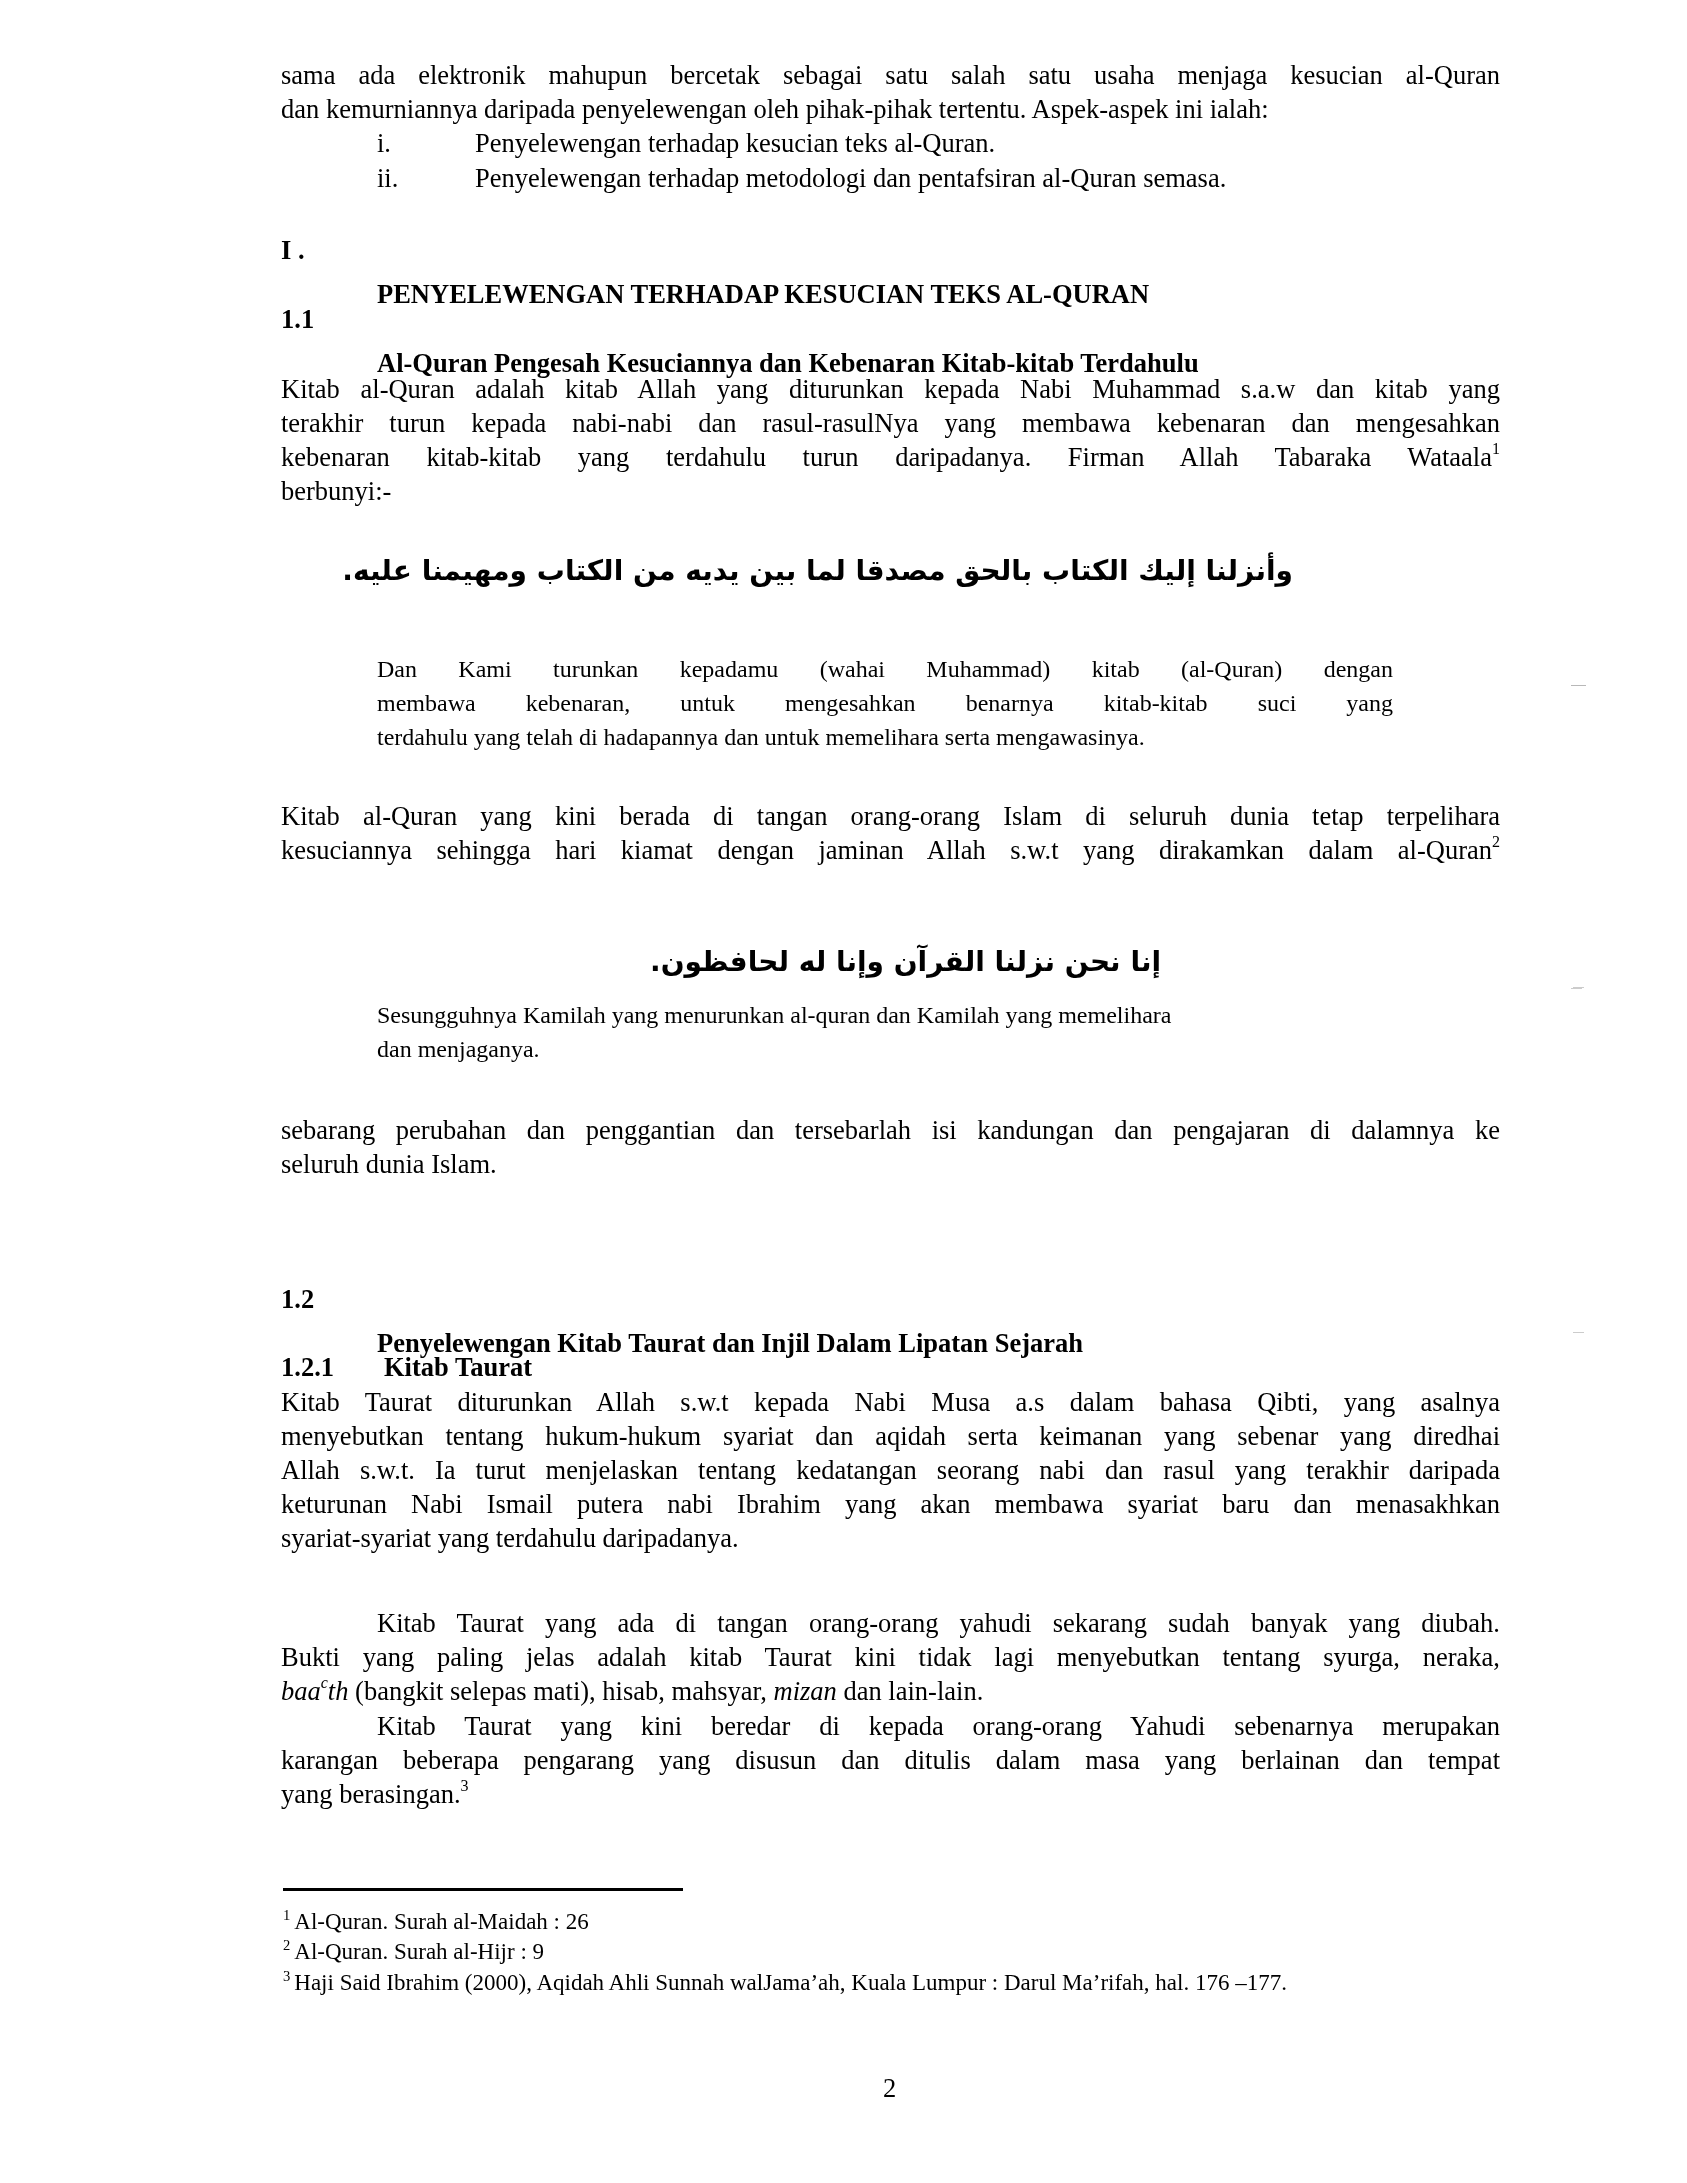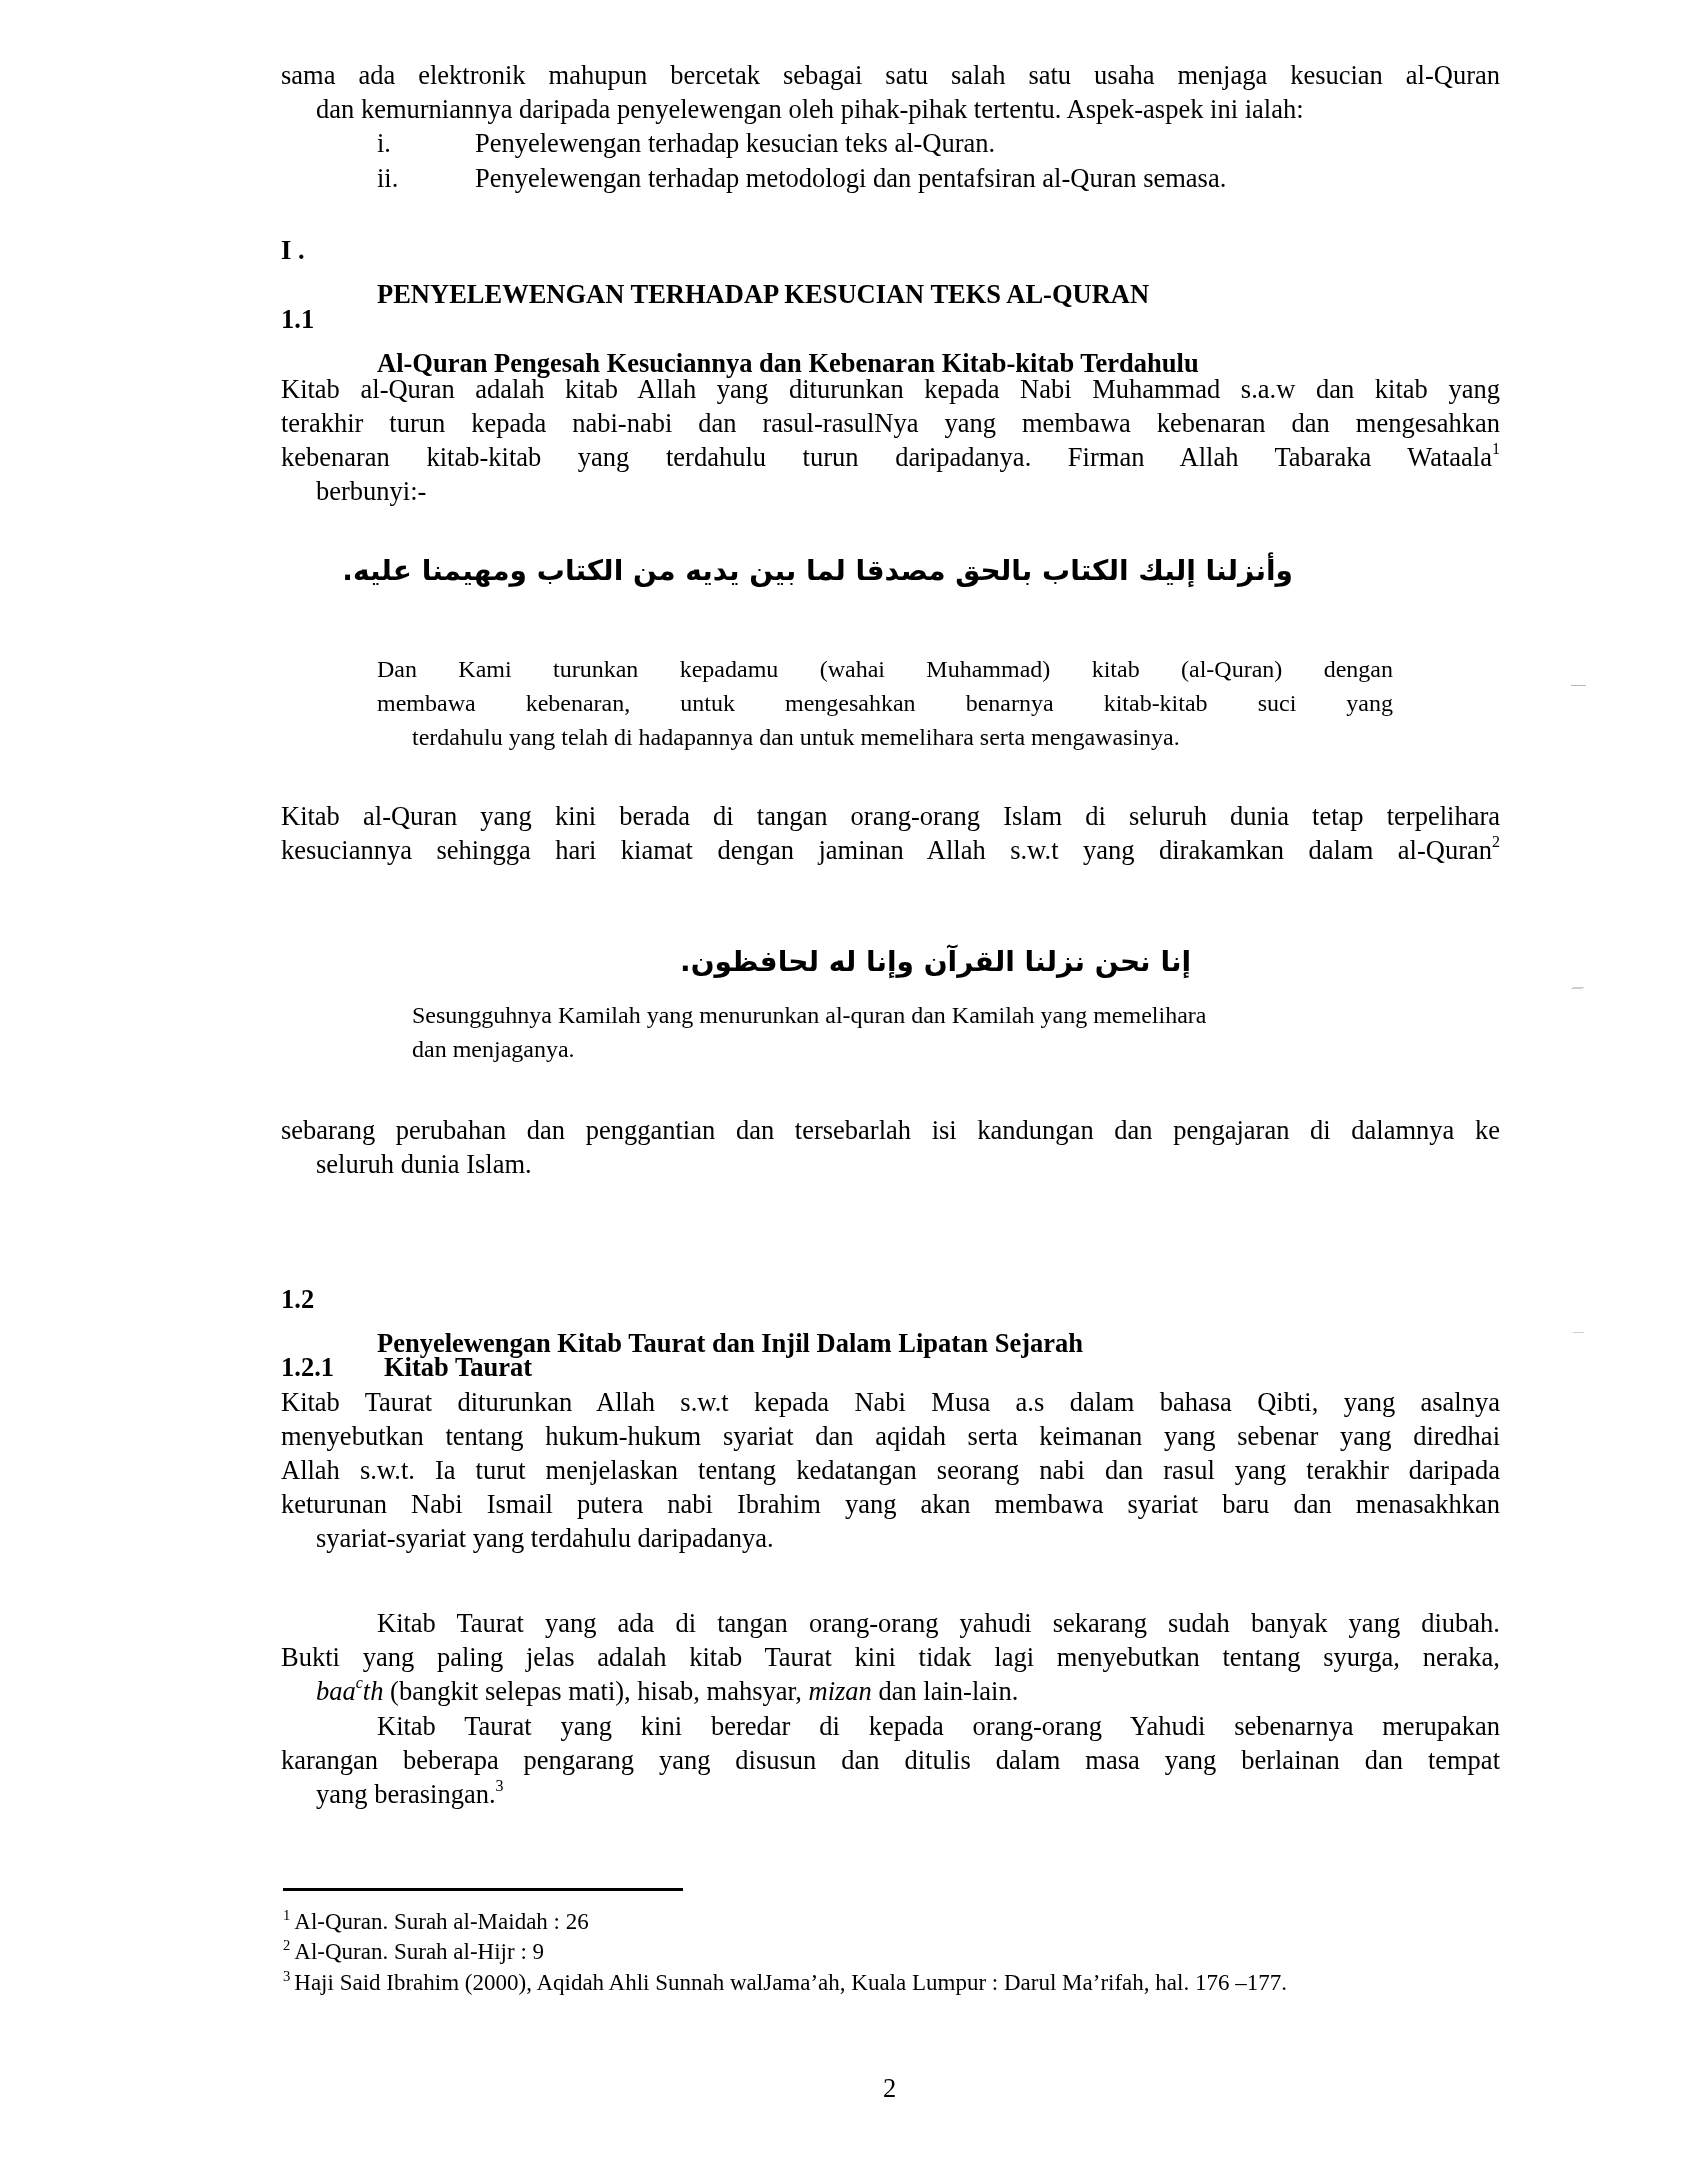--- a/index.html
+++ b/index.html
@@ -24,21 +24,20 @@
     .blk {
       position: absolute;
       left: 281px;
       width: 1219px;
       font-size: 26.5px;
       line-height: 34px;
     }
     .line {
       display: block;
       white-space: nowrap;
-      margin-left: 35px;
     }
     .jline {
       display: block;
       text-align: justify;
       text-align-last: justify;
       white-space: normal;
     }
     .indent-first { text-indent: 96px; }
     .list-item {
       position: absolute;
@@ -156,21 +155,21 @@
     <span class="jline">Dan Kami turunkan kepadamu (wahai Muhammad) kitab (al-Quran) dengan</span>
     <span class="jline">membawa kebenaran, untuk mengesahkan benarnya kitab-kitab suci yang</span>
     <span class="line">terdahulu yang telah di hadapannya dan untuk  memelihara serta mengawasinya.</span>
   </div>
 
   <div class="blk" style="top:799px;">
     <span class="jline">Kitab al-Quran yang kini berada di tangan orang-orang Islam di seluruh dunia tetap terpelihara</span>
     <span class="jline"><span>kesuciannya sehingga hari kiamat dengan jaminan Allah s.w.t yang dirakamkan dalam al-Quran</span><sup class="fn">2</sup></span>
   </div>
 
-  <div class="arabic" style="left:715px; width:476px; top:945px; text-align:center;">إنا نحن نزلنا القرآن وإنا له لحافظون.</div>
+  <div class="arabic" style="left:685px; width:476px; top:945px; text-align:center;">إنا نحن نزلنا القرآن وإنا له لحافظون.</div>
 
   <div class="quote" style="top:998px;">
     <span class="line">Sesungguhnya Kamilah yang menurunkan al-quran dan Kamilah yang memelihara</span>
     <span class="line">dan menjaganya.</span>
   </div>
 
   <div class="blk" style="top:1113px;">
     <span class="jline">sebarang perubahan dan penggantian dan tersebarlah isi kandungan dan pengajaran di dalamnya ke</span>
     <span class="line">seluruh dunia Islam.</span>
   </div>

